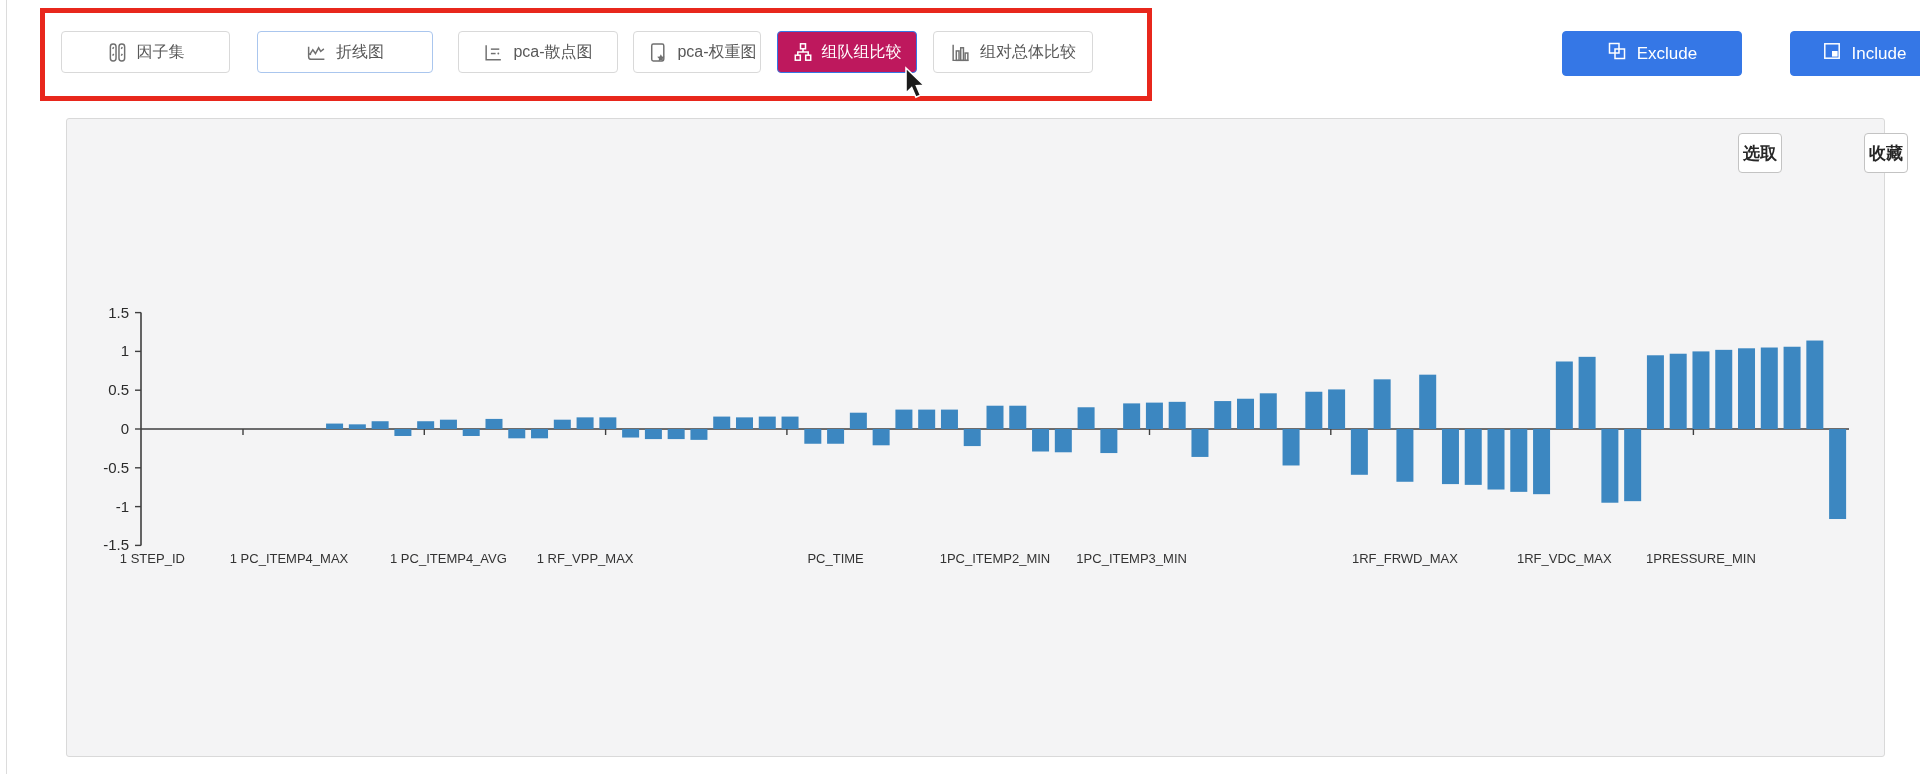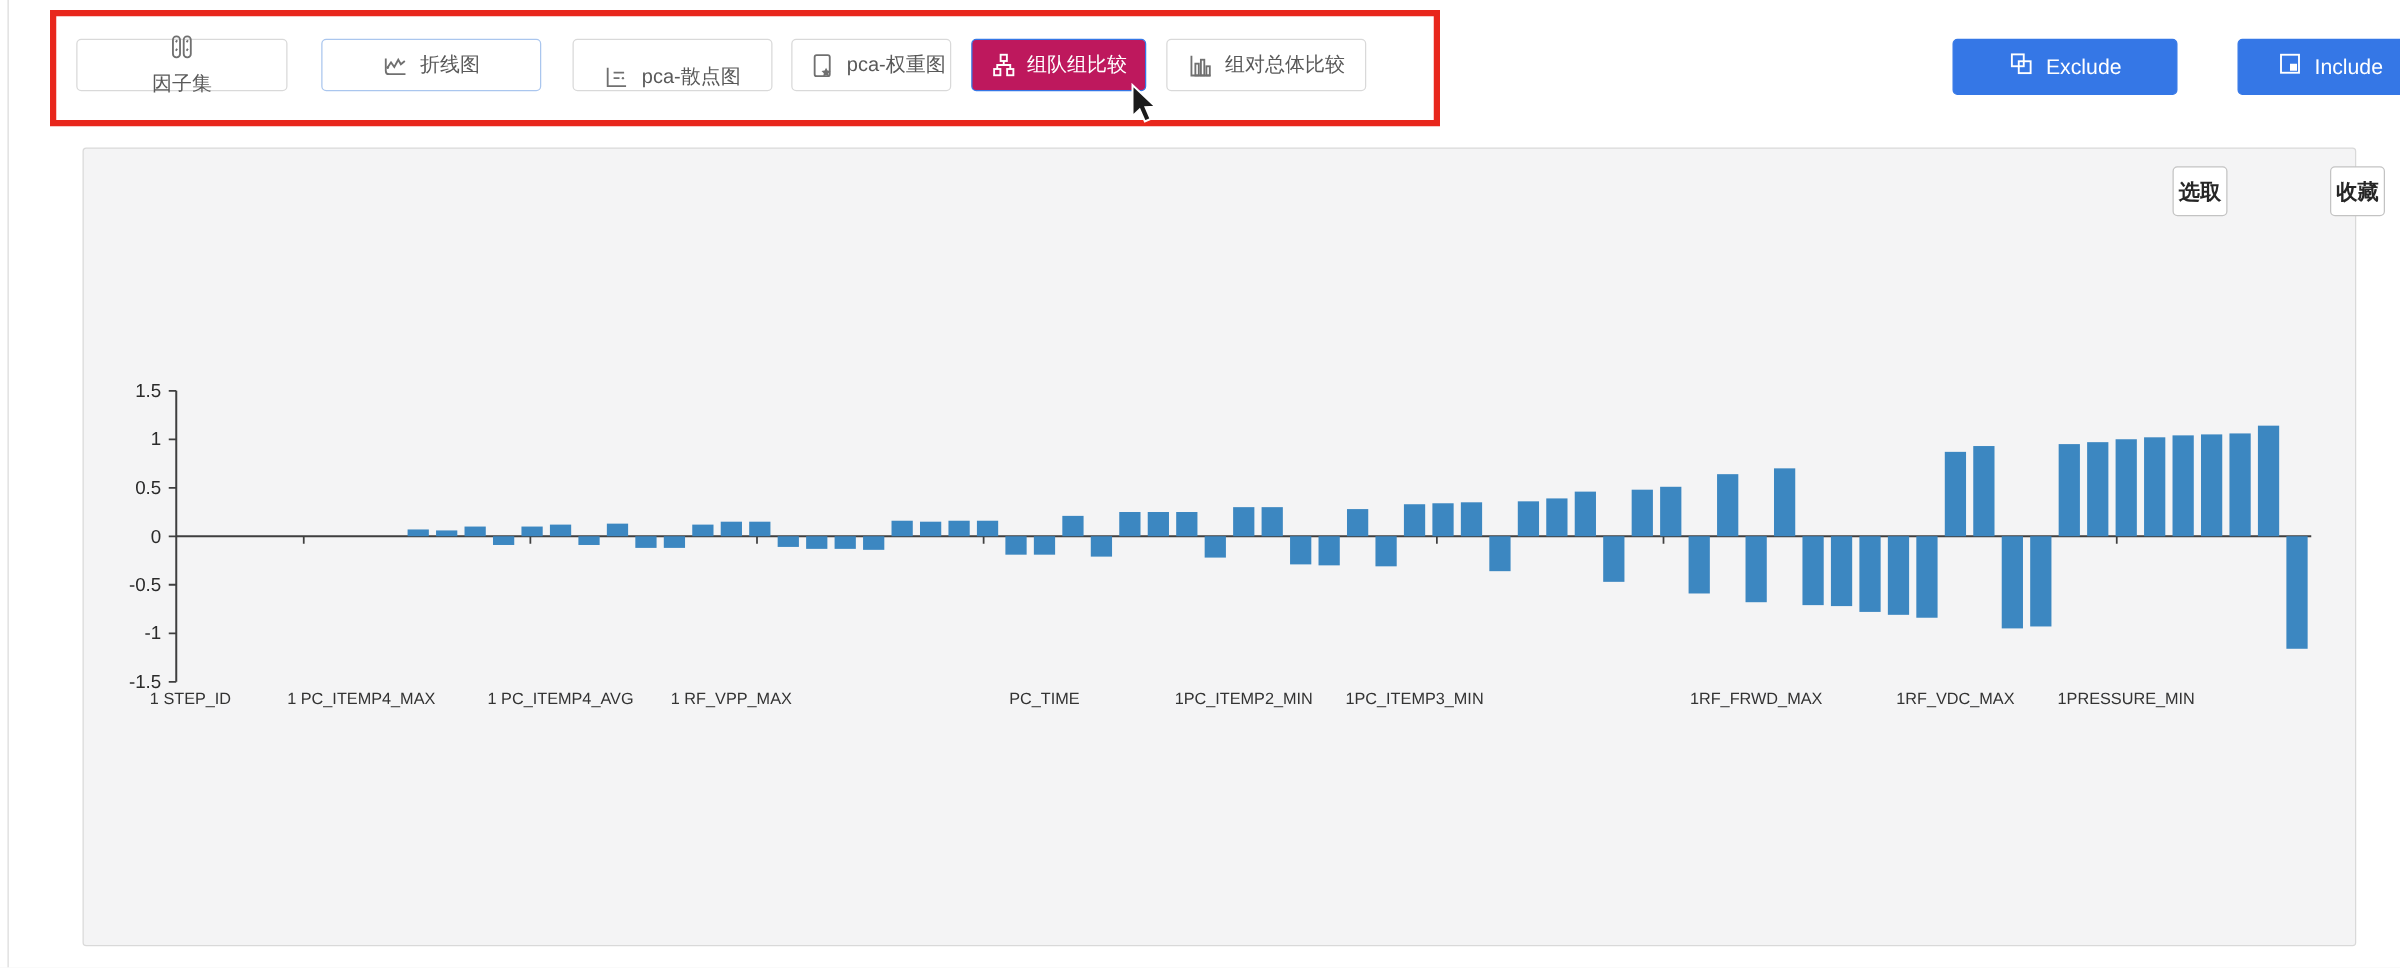--- a/index.html
+++ b/index.html
@@ -44,21 +44,21 @@
     position:absolute;left:40px;top:8px;width:1112px;height:93px;box-sizing:border-box;
     border:5px solid #e8271c;z-index:50;pointer-events:none;background:transparent;
   }
   .cursor{position:absolute;left:903px;top:66px;z-index:60;pointer-events:none;}
 </style>
 </head>
 <body>
 
 <div class="left-divider"></div>
 
-<button class="tbtn" style="left:61px;width:169px;flex-direction:column;">
+<button class="tbtn" style="left:61px;width:169px;">
   <span>
     <svg width="21" height="21" viewBox="0 0 20 20" fill="none" stroke="#707070" stroke-width="1.4">
       <rect x="3.2" y="2" width="5.4" height="16" rx="2.6"></rect>
       <rect x="11.4" y="2" width="5.4" height="16" rx="2.6"></rect>
       <path d="M5.4 6.5 l1 -1.6 M5.4 13 l1 -1.6 M13.6 6.5 l1 -1.6 M13.6 13 l1 -1.6"></path>
     </svg>
   </span>
   <span>因子集</span>
 </button>
 
@@ -66,21 +66,21 @@
   <span>
     <svg width="21" height="21" viewBox="0 0 20 20" fill="none" stroke="#707070" stroke-width="1.4">
       <path d="M2.5 4.5 V14 q0 2.5 2.5 2.5 H17.5"></path>
       <path d="M3.5 12 L6.5 7.5 L9 11 L12 5.5 L14 9 L17 6.5"></path>
       <circle cx="4" cy="11.5" r="1" fill="#707070" stroke="none"></circle>
     </svg>
   </span>
   <span>折线图</span>
 </button>
 
-<button class="tbtn" style="left:458px;width:160px;align-items:flex-end;">
+<button class="tbtn" style="left:458px;width:160px;">
   <span>
     <svg width="21" height="21" viewBox="0 0 20 20" fill="none" stroke="#707070" stroke-width="1.4">
       <path d="M3 3 V17 H17"></path>
       <path d="M7.5 6.8 H15.5"></path>
       <path d="M7.5 11 H12"></path>
       <circle cx="14.6" cy="11" r="0.9" fill="#707070" stroke="none"></circle>
     </svg>
   </span>
   <span>pca-散点图</span>
 </button>

